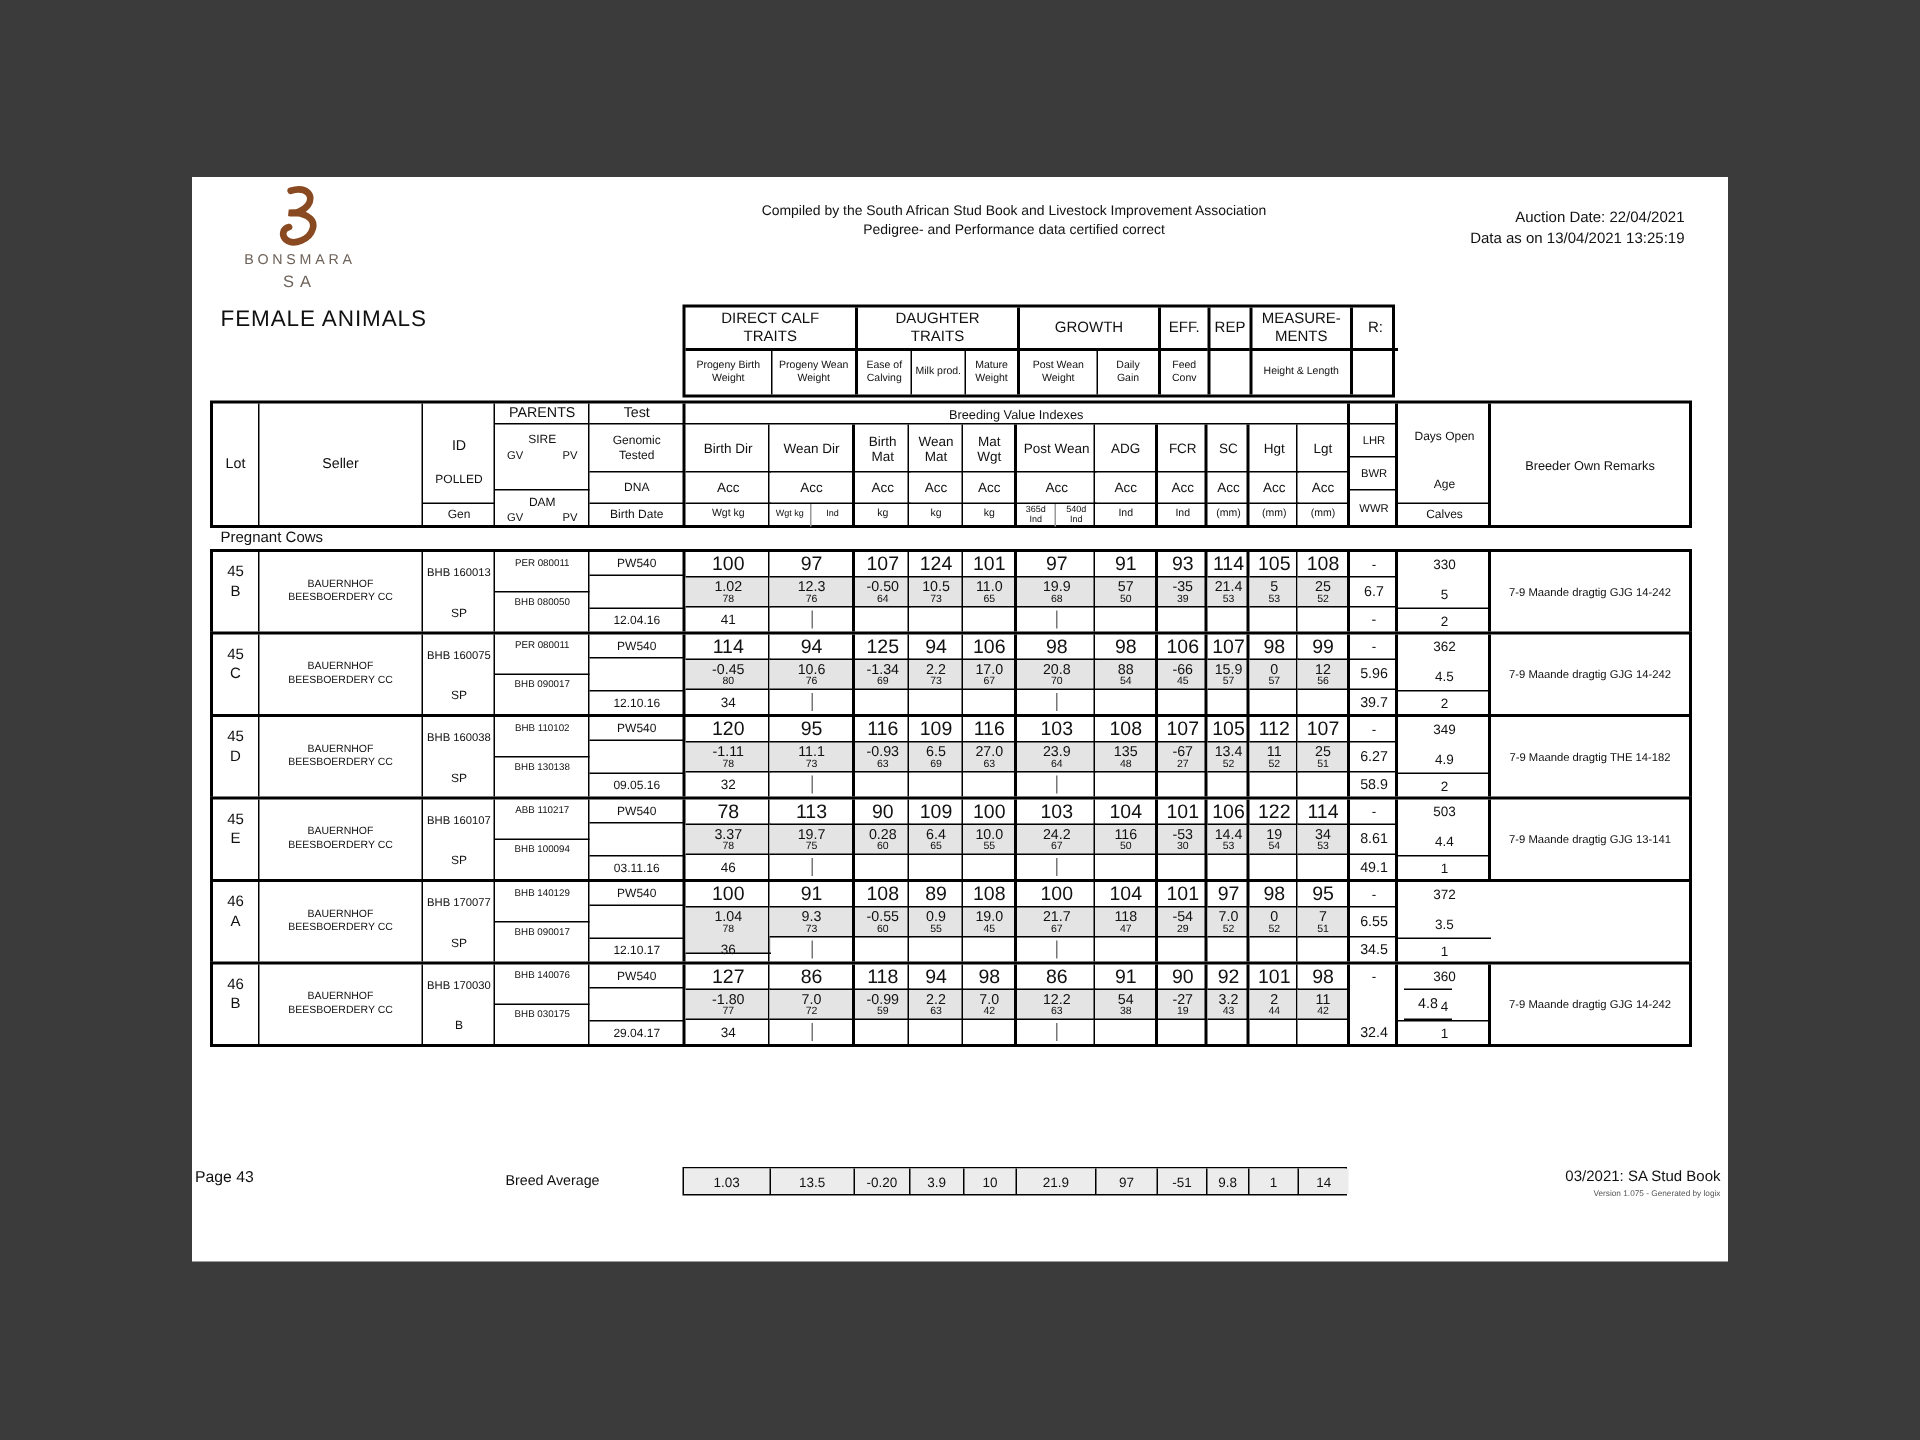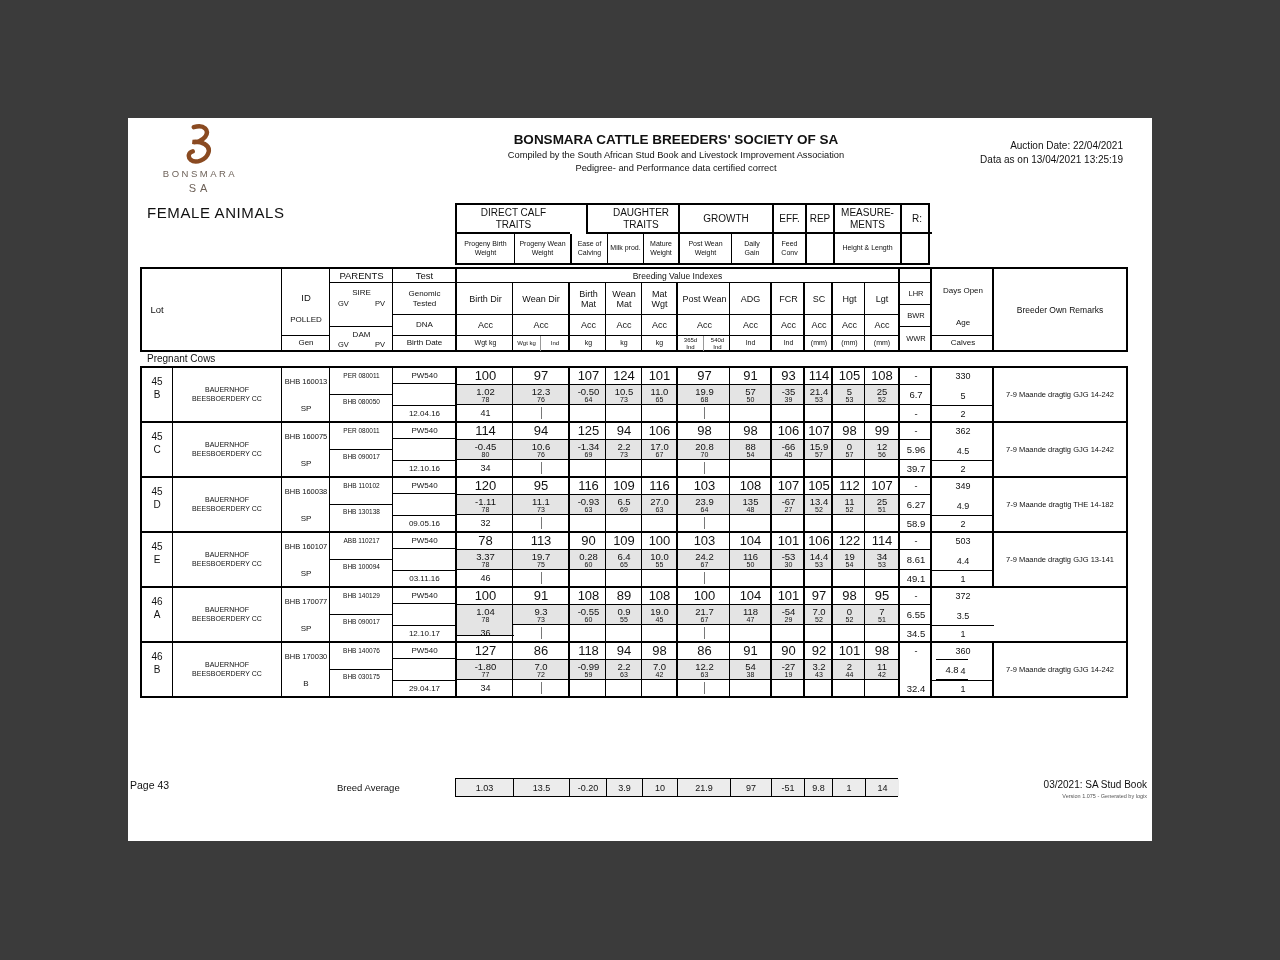--- a/index.html
+++ b/index.html
@@ -37,21 +37,20 @@
 
     <div class="abs" style="left:32px;top:6px;width:80px;height:78px">
       <svg class="abs" style="left:16px;top:0" width="44" height="40" viewBox="0 0 36 38">
         <path d="M14 3 C24 0 29 6 25 12 C22 16 16 18 13 17 C21 16 30 20 28 27 C26 34 16 38 11 34 C8 31 9 27 13 26" stroke="#8a4a21" stroke-width="4.2" fill="none" stroke-linecap="round"></path>
       </svg>
       <div class="logo-brand">BONSMARA</div>
       <div class="logo-sa">SA</div>
     </div>
 
     <div class="abs" style="left:348px;top:14px;width:400px;text-align:center">
-      <div class="doc-title">BONSMARA CATTLE BREEDERS' SOCIETY OF SA</div>
       <div class="doc-sub">Compiled by the South African Stud Book and Livestock Improvement Association</div>
       <div class="doc-sub">Pedigree- and Performance data certified correct</div>
     </div>
 
     <div class="abs dates" style="left:795px;top:21px;width:200px">
       <div>Auction Date: 22/04/2021</div>
       <div>Data as on 13/04/2021 13:25:19</div>
     </div>
 
     <div class="abs female" style="left:19px;top:86px">FEMALE ANIMALS</div>
@@ -61,21 +60,21 @@
     <div class="abs pagefoot" style="left:2px;top:661px">Page 43</div>
     <div class="abs fz95" style="left:209px;top:664px">Breed Average</div>
     <div class="abs" style="left:819px;top:661px;width:200px;text-align:right">
       <div class="src">03/2021: SA Stud Book</div>
       <div class="ver">Version 1.075 - Generated by logix</div>
     </div>
 
   <div class="abs" style="left: 327px; top: 85px; width: 475px; height: 62px; border: 2px solid rgb(0, 0, 0);">
         <div class="abs ctr pre fz10" style="left: 0px; top: 0px; width: 113px; height: 29px; border-bottom: 2px solid rgb(0, 0, 0);">DIRECT CALF
 TRAITS</div>
-        <div class="abs ctr pre fz10" style="left: 113px; top: 0px; width: 108px; height: 29px; border-bottom: 2px solid rgb(0, 0, 0); border-left: 2px solid rgb(0, 0, 0); margin-left: 16px;">DAUGHTER
+        <div class="abs ctr pre fz10" style="left: 113px; top: 0px; width: 108px; height: 29px; border-bottom: 2px solid rgb(0, 0, 0); border-left: 2px solid rgb(0, 0, 0);">DAUGHTER
 TRAITS</div>
         <div class="abs ctr pre fz10" style="left: 221px; top: 0px; width: 94px; height: 29px; border-bottom: 2px solid rgb(0, 0, 0); border-left: 2px solid rgb(0, 0, 0);">GROWTH</div>
         <div class="abs ctr pre fz10" style="left: 315px; top: 0px; width: 33px; height: 29px; border-bottom: 2px solid rgb(0, 0, 0); border-left: 2px solid rgb(0, 0, 0);">EFF.</div>
         <div class="abs ctr pre fz10" style="left: 348px; top: 0px; width: 28px; height: 29px; border-bottom: 2px solid rgb(0, 0, 0); border-left: 2px solid rgb(0, 0, 0);">REP</div>
         <div class="abs ctr pre fz10" style="left: 376px; top: 0px; width: 67px; height: 29px; border-bottom: 2px solid rgb(0, 0, 0); border-left: 2px solid rgb(0, 0, 0);">MEASURE-
 MENTS</div>
         <div class="abs ctr pre fz10" style="left: 443px; top: 0px; width: 32px; height: 29px; border-bottom: 2px solid rgb(0, 0, 0); border-left: 2px solid rgb(0, 0, 0);">R:</div>
         <div class="abs ctr pre fz7" style="left: 0px; top: 29px; width: 57px; height: 29px;">Progeny Birth
 Weight</div>
         <div class="abs ctr pre fz7" style="left: 57px; top: 29px; width: 56px; height: 29px; border-left: 1px solid rgb(0, 0, 0);">Progeny Wean
@@ -90,20 +89,21 @@
         <div class="abs ctr pre fz7" style="left: 274px; top: 29px; width: 41px; height: 29px; border-left: 1px solid rgb(0, 0, 0);">Daily
 Gain</div>
         <div class="abs ctr pre fz7" style="left: 315px; top: 29px; width: 33px; height: 29px; border-left: 2px solid rgb(0, 0, 0);">Feed
 Conv</div>
         <div class="abs ctr pre fz7" style="left: 348px; top: 29px; width: 28px; height: 29px; border-left: 2px solid rgb(0, 0, 0);"></div>
         <div class="abs ctr pre fz7" style="left: 376px; top: 29px; width: 67px; height: 29px; border-left: 2px solid rgb(0, 0, 0);">Height &amp; Length</div>
         <div class="abs ctr pre fz7" style="left: 443px; top: 29px; width: 32px; height: 29px; border-left: 2px solid rgb(0, 0, 0);"></div>
       </div>
       <div class="abs" style="left: 12px; top: 149px; width: 988px; height: 85px; border: 2px solid rgb(0, 0, 0);">
         <div class="abs ctr fz95" style="left: 0px; top: 0px; width: 30px; height: 81px;">Lot</div>
+        <div class="abs ctr fz95 bl1" style="left: 30px; top: 0px; width: 109px; height: 81px;">Seller</div>
         <div class="abs bl1" style="left: 139px; top: 0px; width: 48px; height: 81px;">
           <div class="abs ctr fz95" style="left: 0px; top: 22px; width: 48px; height: 12px;">ID</div>
           <div class="abs ctr fz8" style="left: 0px; top: 45px; width: 48px; height: 12px;">POLLED</div>
           <div class="abs bt1" style="left: 0px; top: 66px; width: 48px; height: 0px;"></div>
           <div class="abs ctr fz8" style="left: 0px; top: 68px; width: 48px; height: 12px;">Gen</div>
         </div>
         <div class="abs bl1" style="left: 187px; top: 0px; width: 63px; height: 81px;">
           <div class="abs ctr fz95 bb1" style="left: 0px; top: 0px; width: 63px; height: 14px;">PARENTS</div>
           <div class="abs ctr fz8" style="left: 0px; top: 18px; width: 63px; height: 11px;">SIRE</div>
           <div class="abs gvpv" style="left: 8px; top: 30px; width: 47px; height: 10px;">

